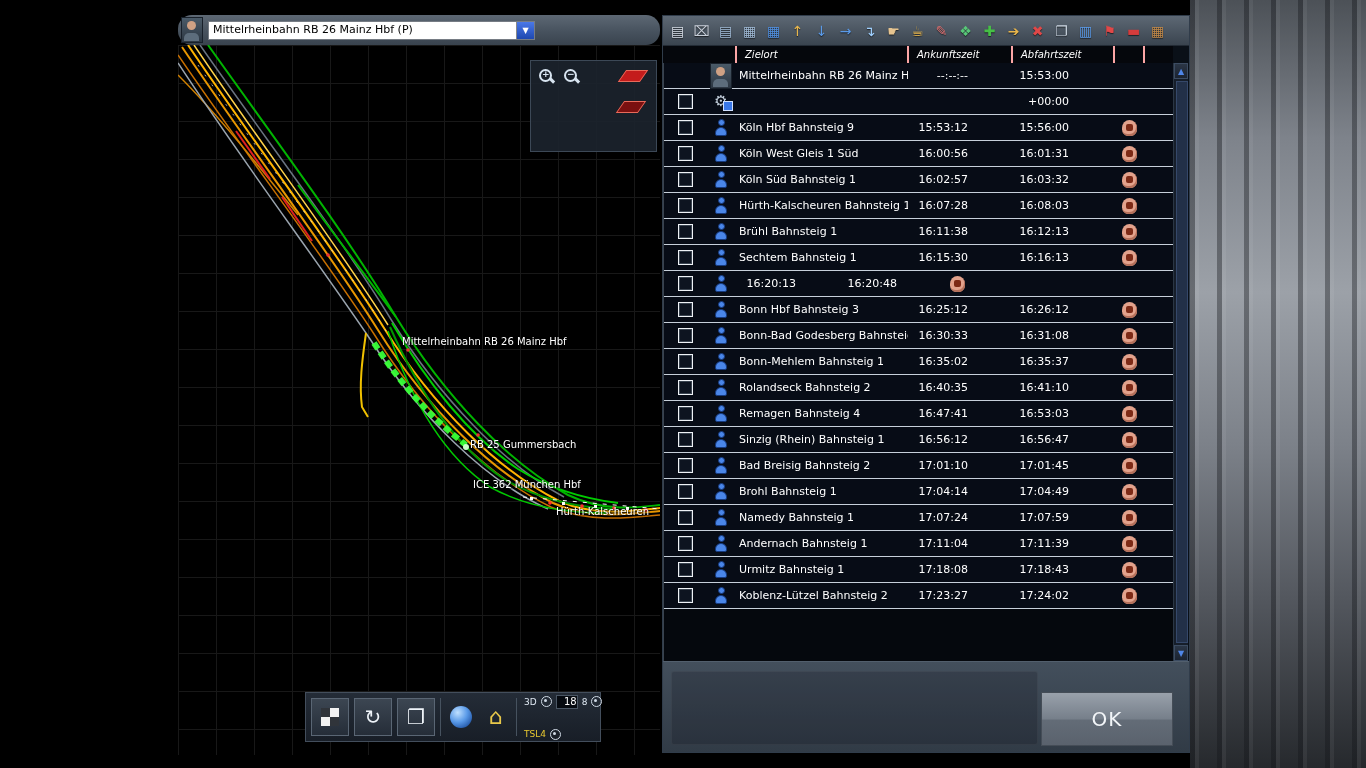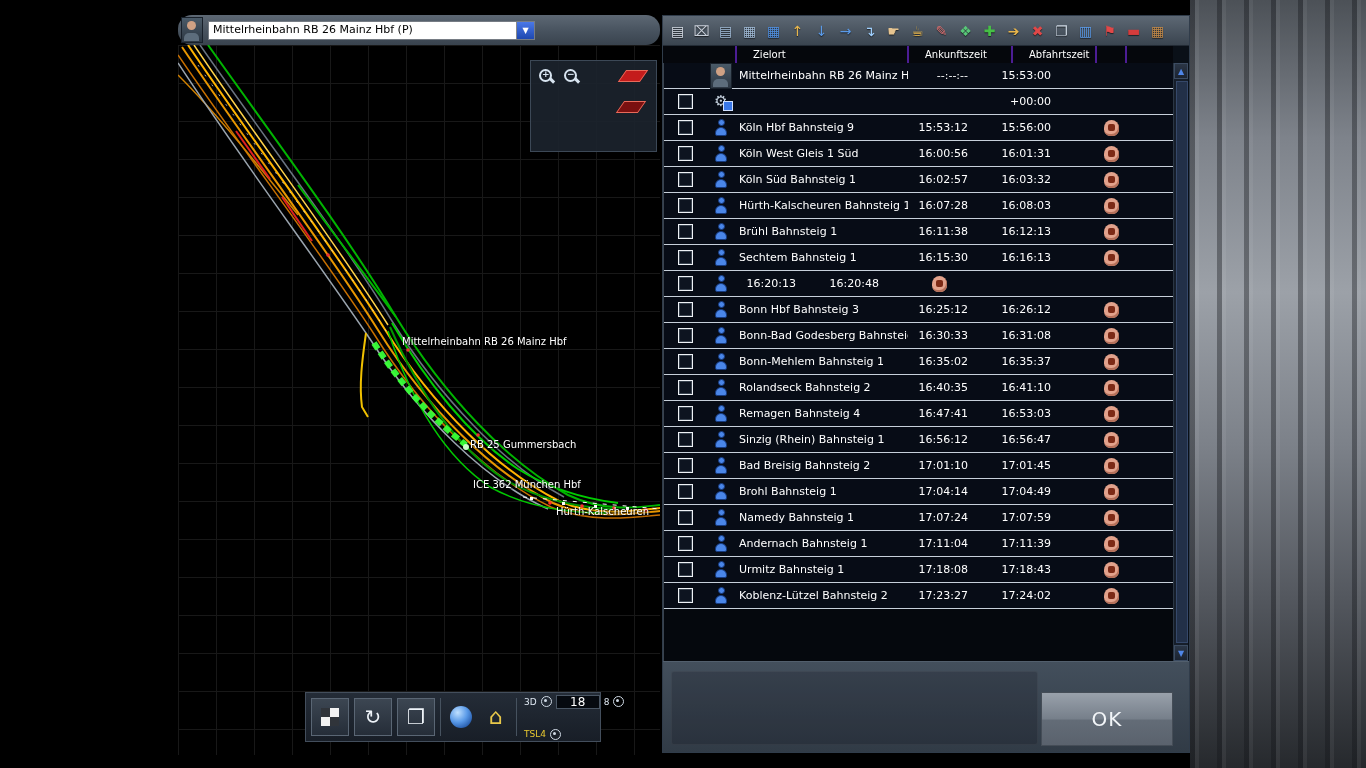--- a/index.html
+++ b/index.html
@@ -52,41 +52,41 @@
     border:1px solid #5a6674;color:#eef3f8;font-size:20px;display:flex;align-items:center;justify-content:center;flex:none;}
   .checker{width:18px;height:18px;background:conic-gradient(#f2f2f2 0 25%,#30343a 25% 50%,#f2f2f2 50% 75%,#30343a 75%);}
   .mt-sep{width:1px;height:38px;background:#46525f;flex:none;}
   .mt-flat{width:30px;height:36px;display:flex;align-items:center;justify-content:center;flex:none;background:transparent;border:none;}
   .globe{width:22px;height:22px;border-radius:50%;
     background:radial-gradient(circle at 35% 30%,#bfe0ff 0%,#5a9ae8 45%,#1c4fa0 85%);}
   .home-glyph{font-size:22px;color:#e8c84a;line-height:1;}
   .mt-mini{display:flex;flex-direction:column;gap:20px;font-size:9px;color:#dfe8f2;margin-left:2px;}
   .mt-row{display:flex;align-items:center;gap:4px;}
   .num-box{min-width:20px;height:12px;background:#060a10;border:1px solid #4a5664;color:#fff;
-    font-size:12px;text-align:center;line-height:12px;padding:0 11px;}
+    font-size:10px;text-align:right;line-height:12px;padding:0 0;}
   .radio{width:9px;height:9px;border:1px solid #cfd9e4;border-radius:50%;position:relative;flex:none;}
   .radio::after{content:"";position:absolute;left:2px;top:2px;width:3px;height:3px;border-radius:50%;background:#cfd9e4;}
   .tsl{color:#e8c830;}
 
   
   .right-window{position:absolute;left:662px;top:15px;width:528px;height:738px;
     background:#0a1018;border:1px solid #303c4a;box-sizing:border-box;}
   .rw-toolbar{position:absolute;left:0;top:0;right:0;height:30px;
     background:linear-gradient(180deg,#5d6874,#3a444f);display:flex;align-items:center;
     padding:0 3px;gap:1px;box-sizing:border-box;border-bottom:1px solid #232b35;}
   .tb-icon{width:23px;height:22px;display:flex;align-items:center;justify-content:center;font-size:14px;flex:none;
     text-shadow:0 1px 1px rgba(0,0,0,.6);}
 
   .table-header{position:absolute;left:0;top:30px;width:510px;height:17px;background:#05070c;
     display:flex;color:#fff;font-size:10px;}
   .hcell{display:flex;align-items:center;box-sizing:border-box;height:100%;}
-  .hsep{border-left:2px solid #4c1d95;padding-left:16px;}
+  .hsep{border-left:2px solid #fca5a5;padding-left:8px;font-style:italic;}
 
   .c-check{width:42px;} .c-icon{width:30px;} .c-dest{width:172px;}
-  .c-arr{width:104px;}  .c-dep{width:84px;} .c-stop{width:30px;} .c-extra{width:29px;}
+  .c-arr{width:104px;}  .c-dep{width:102px;} .c-stop{width:30px;} .c-extra{width:29px;}
 
   .rows{position:absolute;left:0;top:47px;width:510px;height:598px;background:#05080d;border-left:1px solid #39434e;box-sizing:border-box;}
   .srow{display:flex;height:25px;border-bottom:1px solid #c7d0da;background:#070c16;
     align-items:center;color:#fff;font-size:11px;}
   .cell{height:100%;display:flex;align-items:center;box-sizing:border-box;}
   .cell.c-check,.cell.c-icon,.cell.c-stop{justify-content:center;}
   .cell.c-dest{padding-left:3px;white-space:nowrap;overflow:hidden;}
   .cell.c-arr{justify-content:flex-end;padding-right:44px;}
   .cell.c-dep{justify-content:flex-end;padding-right:45px;}
 

